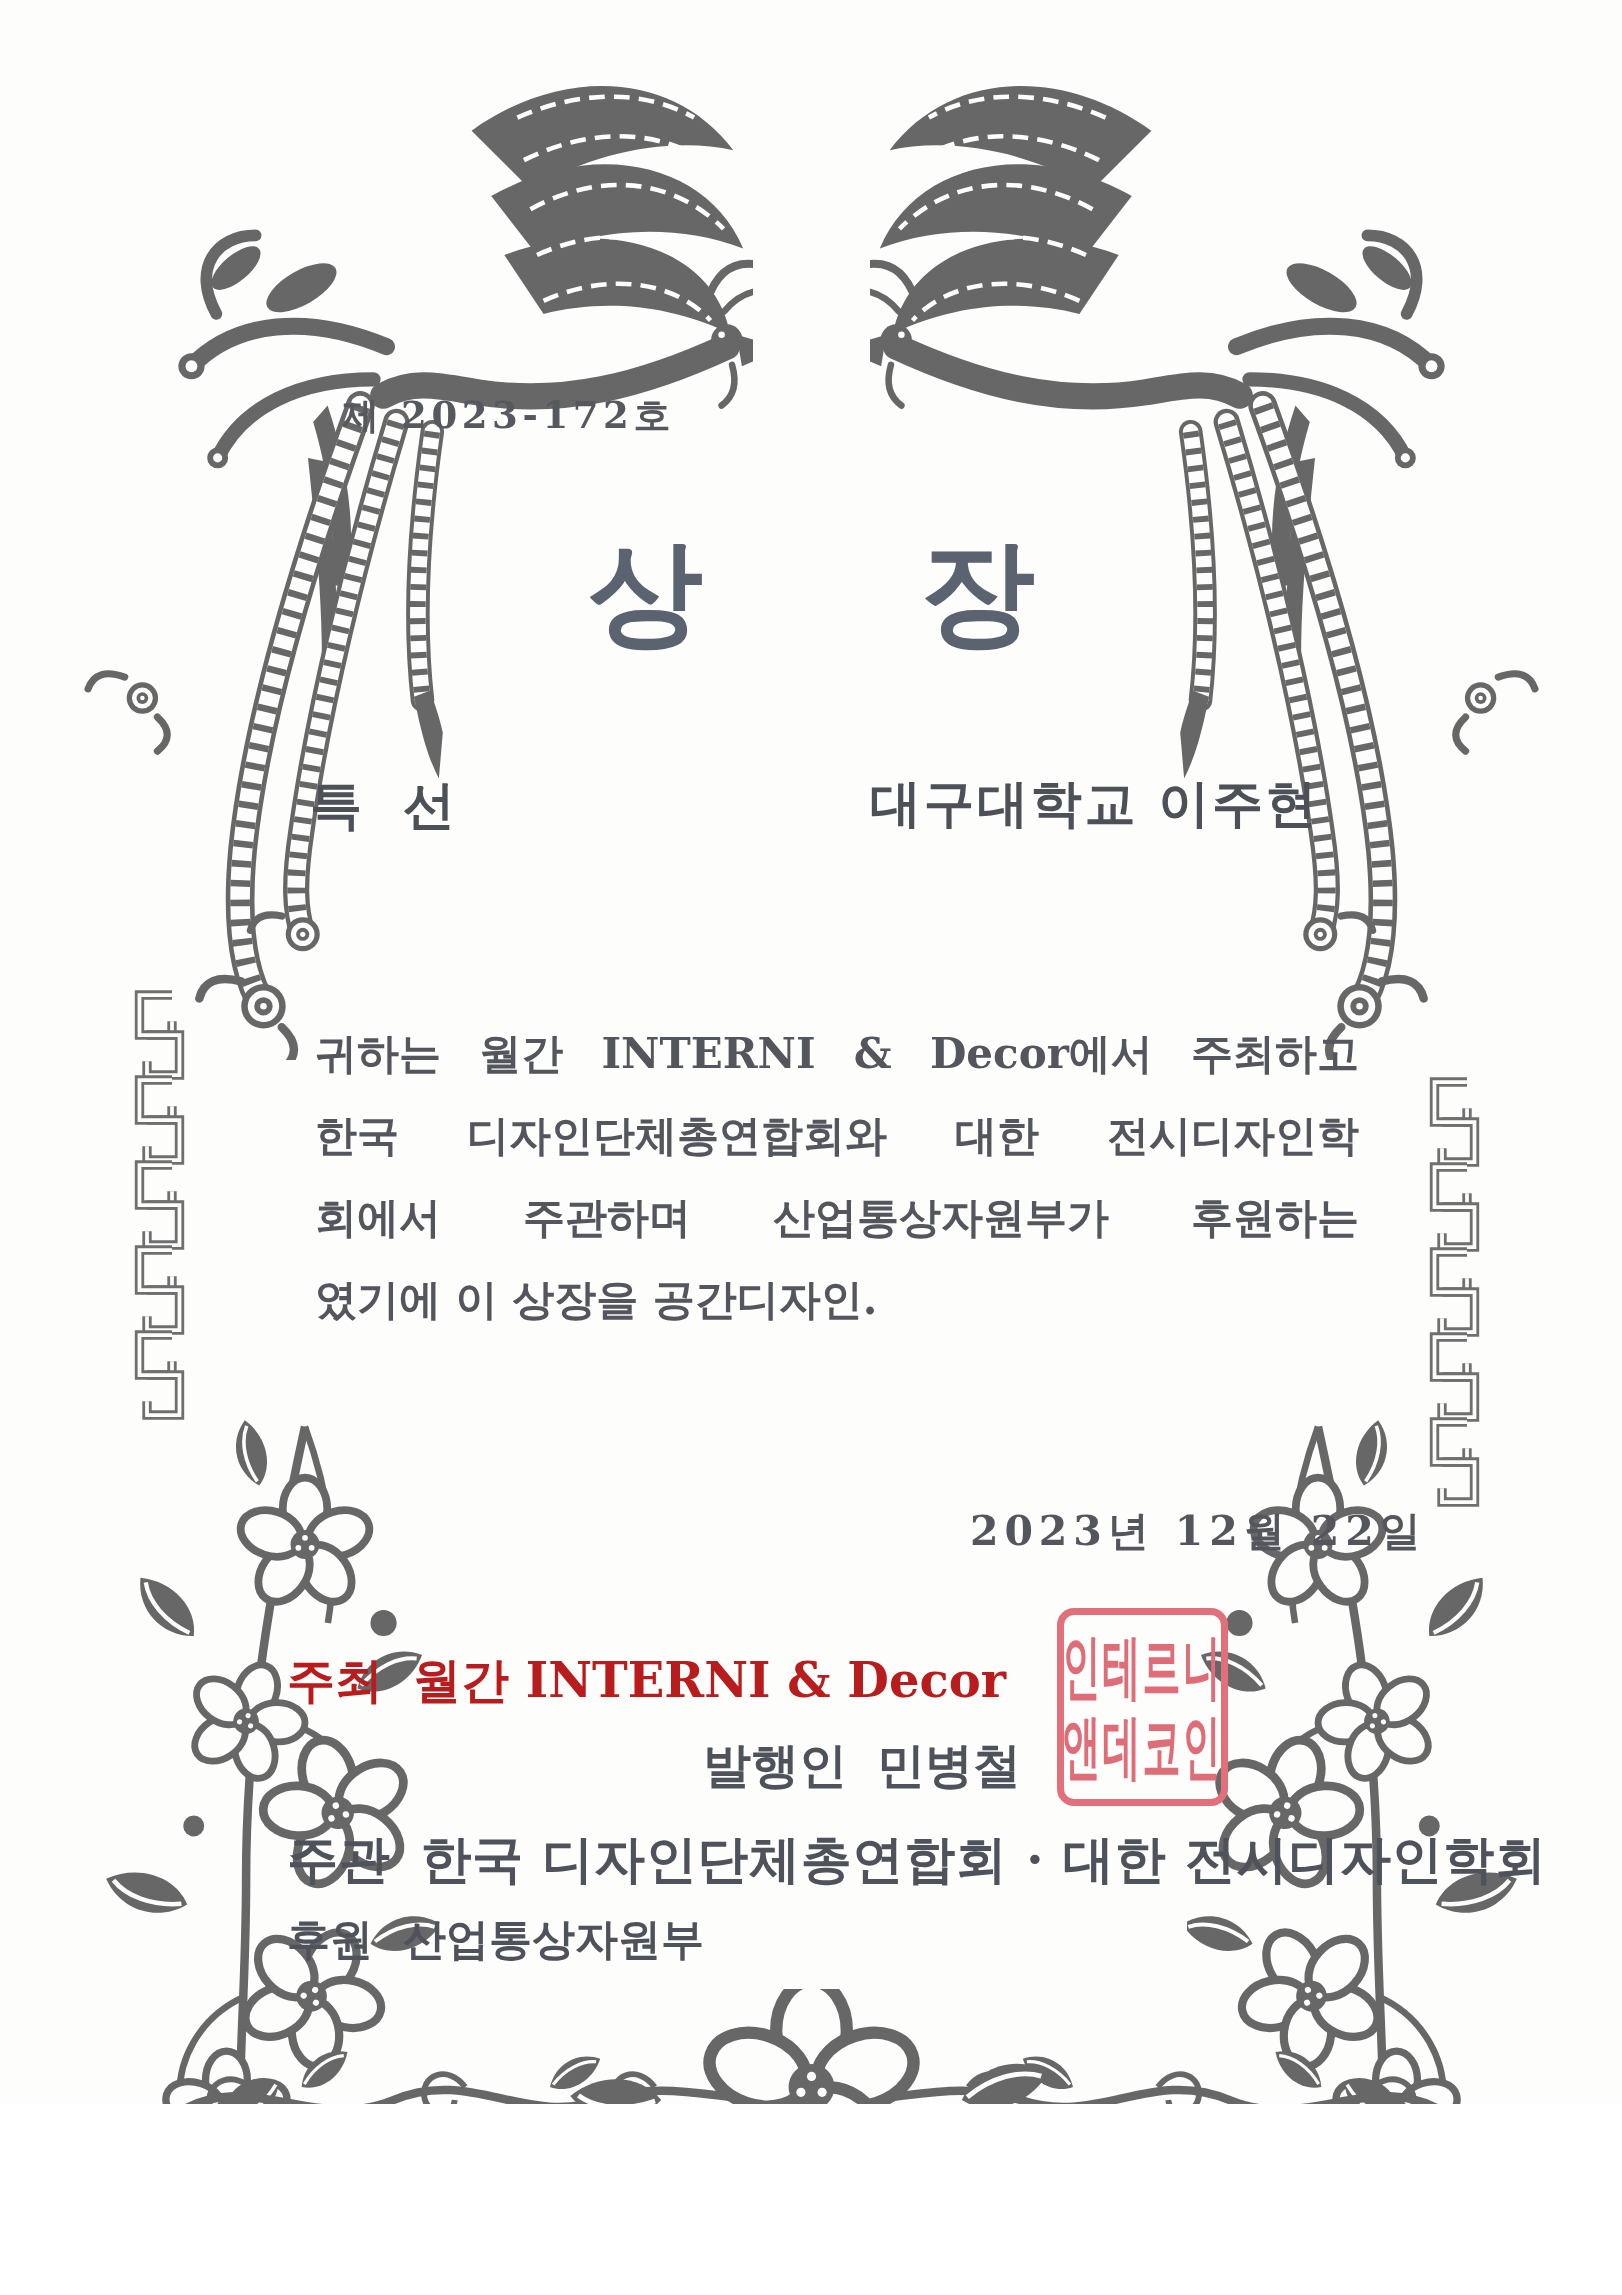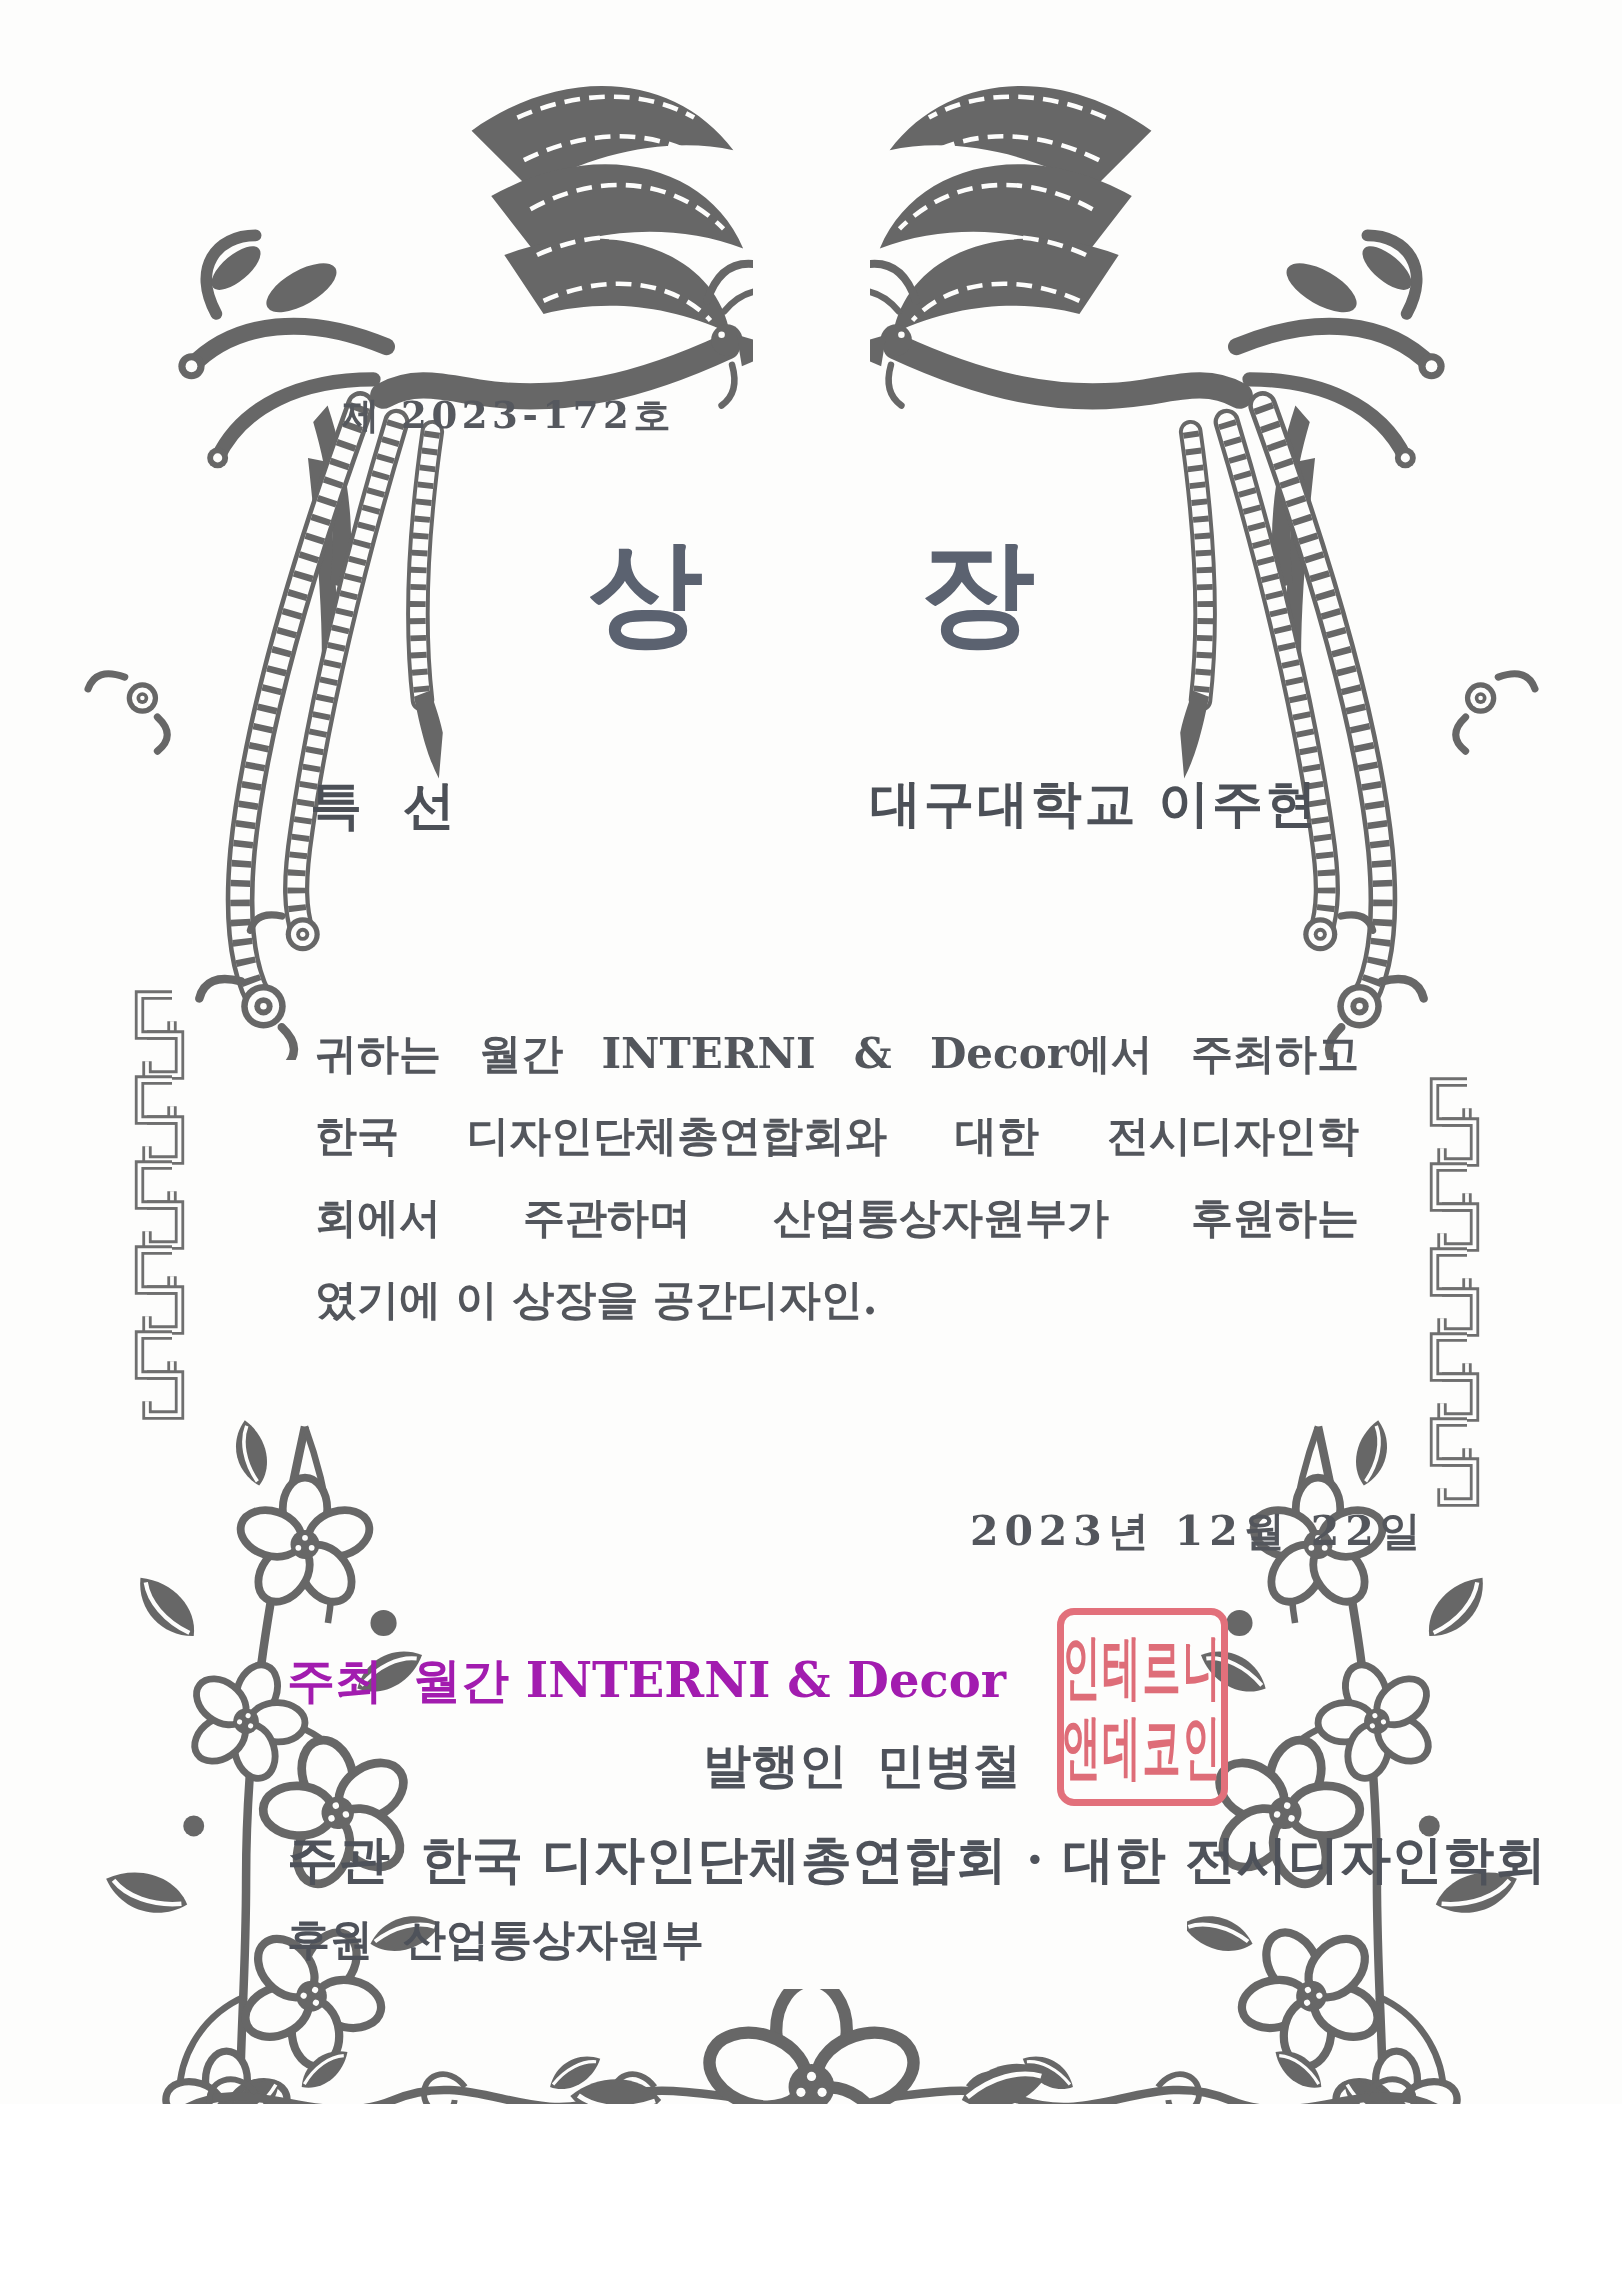--- a/index.html
+++ b/index.html
@@ -22,21 +22,21 @@
     letter-spacing:2.6px; color:#4c5057; white-space:nowrap; }
   .body-block{ left:283px; top:1013px; width:1076px; color:#53565c;
     font-size:42px; font-weight:600; }
   .body-line{ height:82px; line-height:82px; text-align:justify;
     text-align-last:justify; white-space:normal;margin-left:32px; }
   .body-line.last{ text-align-last:left; }
   .date-line{ left:970px; top:1504px; font-size:41px; font-weight:600;
     letter-spacing:5.9px; color:#53565c; white-space:nowrap; }
 
   .host-line{ left:287px; top:1649px; font-size:48px; font-weight:700;
-    color:#a21caf; white-space:nowrap; }
+    color:#b91c1c; white-space:nowrap; }
   .publisher-line{ left:287px; top:1734px; width:734px; text-align:right;
     font-size:48px; font-weight:700; color:#4e525a; white-space:nowrap; }
   .organizer-line{ left:287px; top:1826px; font-size:51px; font-weight:700;
     letter-spacing:0.7px; color:#4e525a; white-space:nowrap; }
   .sponsor-line{ left:287px; top:1911px; font-size:43px; font-weight:700;
     color:#4e525a; white-space:nowrap; }
   .credit-label{ margin-right:30px; }
 
   
   .seal{ left:1057px; top:1608px; width:171px; height:198px;

